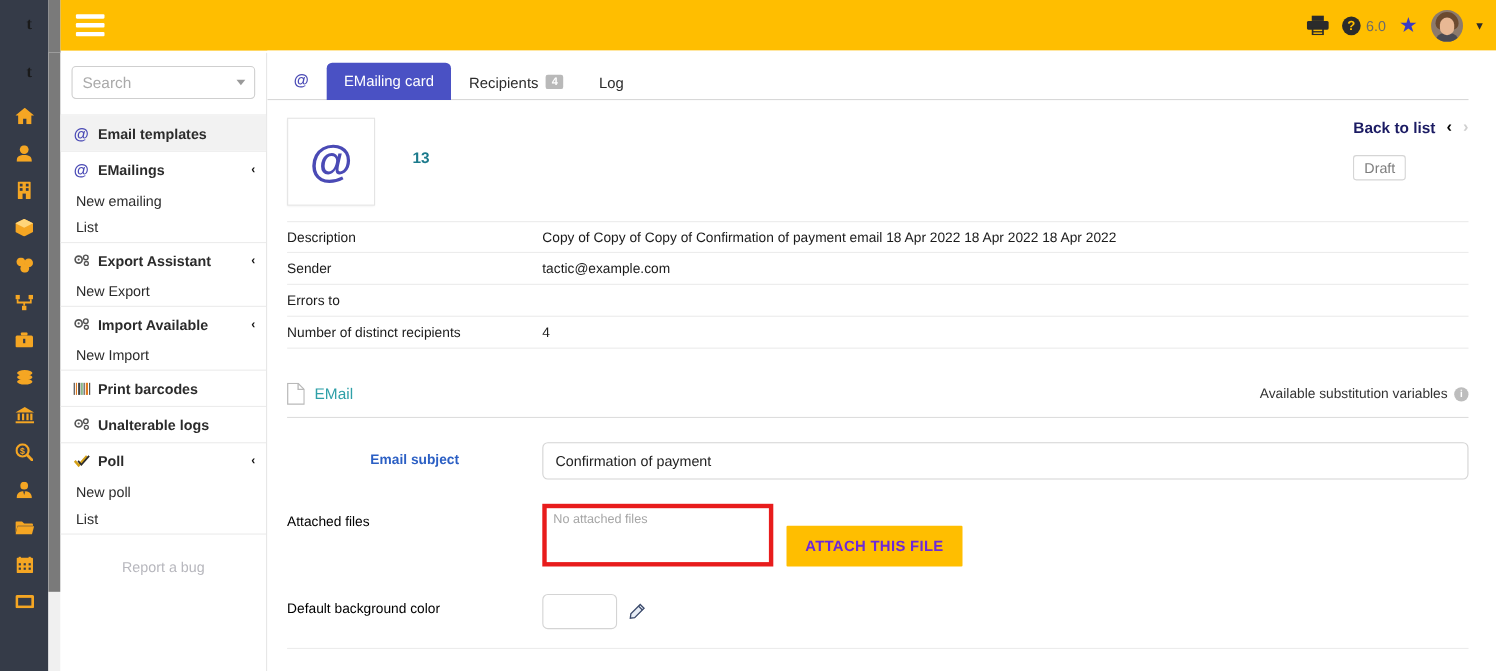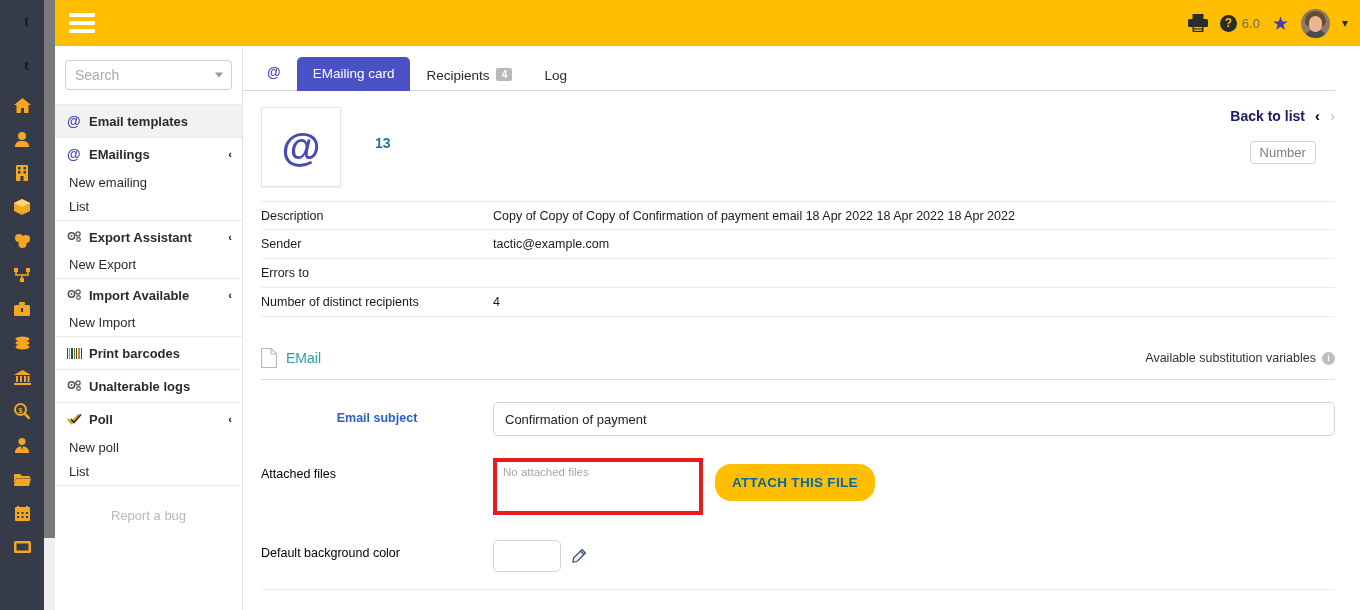--- a/index.html
+++ b/index.html
@@ -202,21 +202,21 @@
     border: 1px solid #e4e4e4; background: #fff;
     display: flex; align-items: center; justify-content: center;
     box-shadow: 0 1px 2px rgba(0,0,0,.07);
   }
   .thumb-at { color: #4a4ab5; font-size: 40px; font-weight: bold; line-height: 1; }
   .rec-id {
     margin-left: 34px; margin-top: 28px;
     font-size: 14px; font-weight: bold; color: #1b7a8c;
   }
   .head-right {
-    margin-left: auto; text-align: center;
+    margin-left: auto; text-align: left;
   }
   .back-row { display: flex; align-items: center; justify-content: flex-end; gap: 10px; }
   .back-link {
     font-size: 14px; font-weight: bold; color: #1b1b63;
     cursor: pointer;
   }
   .nav-prev { color: #000; font-size: 15px; font-weight: bold; cursor: pointer; }
   .nav-next { color: #cfcfcf; font-size: 15px; font-weight: bold; cursor: pointer; }
   .draft {
     display: inline-block; margin-top: 17px;
@@ -281,27 +281,27 @@
   .file-line { display: flex; align-items: center; gap: 6px; margin-top: 8px; }
   .browse-btn {
     border: 1px solid #767676; border-radius: 2px;
     background: linear-gradient(#f6f6f6, #e6e6e6);
     font-size: 11.5px; color: #000; padding: 1px 6px;
     font-family: "Liberation Sans", sans-serif;
     cursor: pointer;
   }
   .file-none { font-size: 11.5px; color: #111; }
   .attach-btn {
-    background: #ffbe00; color: #0369a1;
-    border: 0; border-radius: 16px;
+    background: #ffbe00; color: #6d28d9;
+    border: 0; border-radius: 1px;
     font-size: 13.5px; font-weight: bold;
     letter-spacing: .3px;
     padding: 11px 17px;
     font-family: "Liberation Sans", sans-serif;
-    cursor: pointer; margin-top: 6px;
+    cursor: pointer; margin-top: 20px;
   }
 
   .color-line { display: flex; align-items: center; gap: 9px; margin-top: 3px; }
   .color-swatch {
     width: 68px; height: 32px;
     border: 1px solid #d4d4d4; border-radius: 5px;
     background: #fff; cursor: pointer;
   }
   .pick-ic { width: 17px; height: 17px; cursor: pointer; }
   .bottom-rule {
@@ -599,21 +599,21 @@
       <div class="thumb">
         <span class="thumb-at">@</span>
       </div>
       <div class="rec-id">13</div>
       <div class="head-right">
         <div class="back-row">
           <span class="back-link">Back to list</span>
           <span class="nav-prev">‹</span>
           <span class="nav-next">›</span>
         </div>
-        <div class="draft">Number</div>
+        <div class="draft">Draft</div>
       </div>
     </div>
 
     <div class="details" id="details">
         <div class="drow">
           <div class="dlabel">Description</div>
           <div class="dvalue">Copy of Copy of Copy of Confirmation of payment email 18 Apr 2022 18 Apr 2022 18 Apr 2022</div>
         </div>
         <div class="drow">
           <div class="dlabel">Sender</div>

